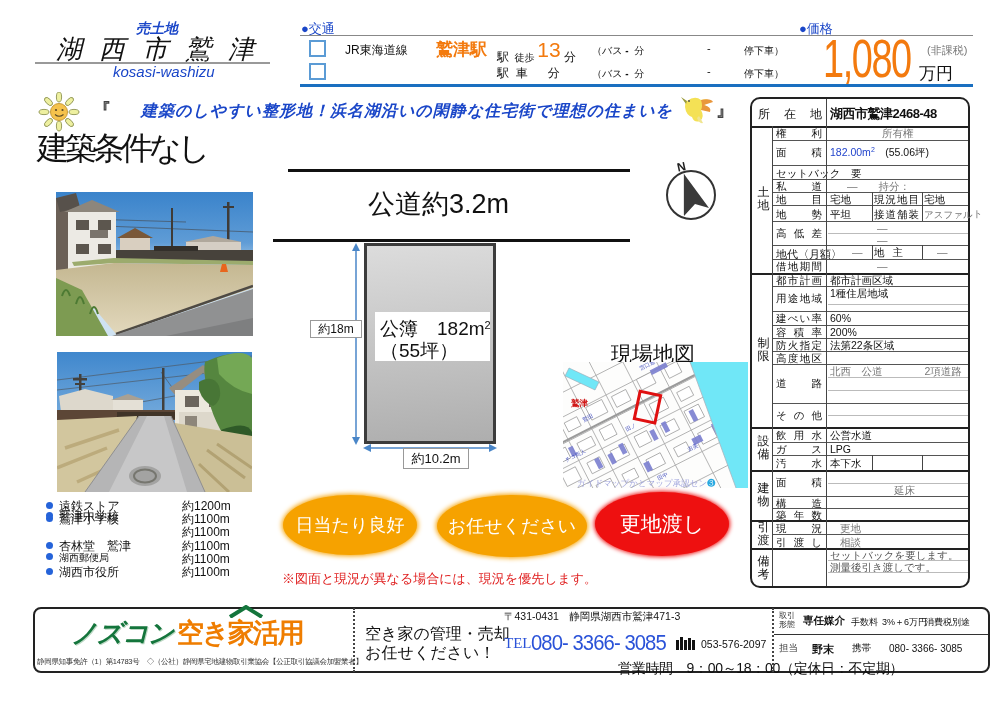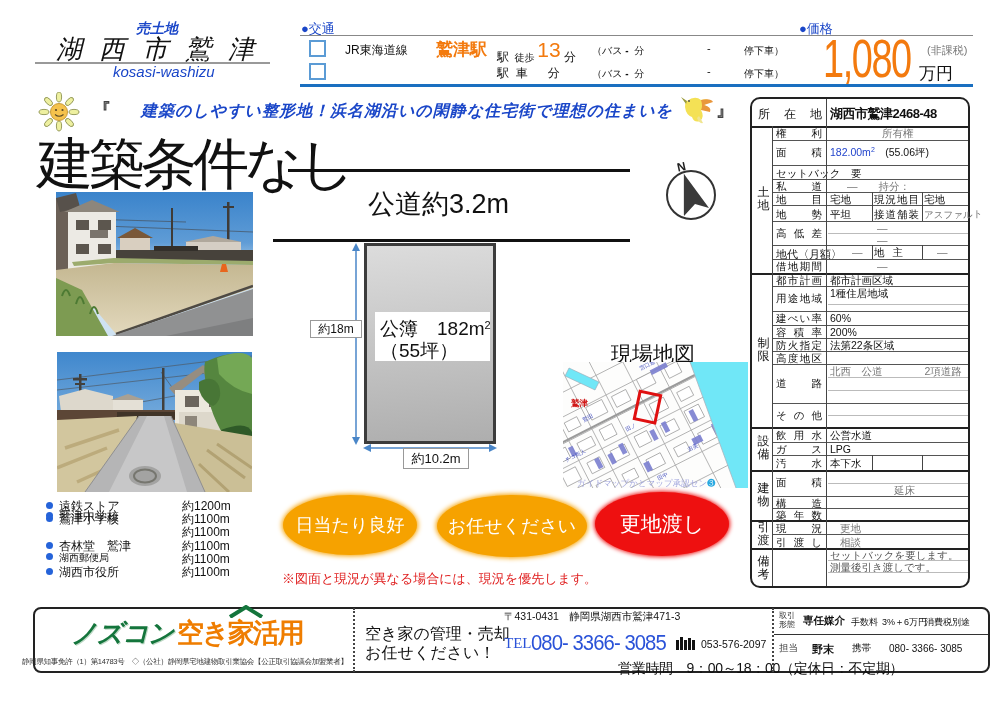--- a/index.html
+++ b/index.html
@@ -91,21 +91,21 @@
 <svg class="a" style="left:679px;top:95px;" width="38" height="30" viewBox="0 0 38 30">
 <path d="M8 6 Q16 0 22 5 Q28 3 31 6 L25 10 Q30 12 29 15 L22 15 Q26 22 21 26 Q15 28 13 22 Q7 20 6 12 Q6 8 8 6 Z" fill="#f4e155"></path>
 <path d="M22 5 Q32 3 34 7 L25 10 Q33 12 31 17 L22 15 Q24 11 22 5 Z" fill="#e9973c"></path>
 <path d="M18 23 Q20 29 24 28 Q22 24 20 21 Z" fill="#f0e590"></path>
 <path d="M8 6 L2 2 L7 9 Z" fill="#9a9a38"></path>
 <circle cx="10" cy="6" r="1" fill="#555"></circle>
 </svg>
 
 <div class="a" style="left:716px;top:98px;font-size:18px;color:#444;font-weight:bold;">』</div>
 
-<div class="a" style="left:37px;top:127px;font-size:56px;letter-spacing:-4px;">建築条件なし</div>
+<div class="a" style="left:37px;top:127px;font-size:32px;letter-spacing:-4px;">建築条件なし</div>
 
 <div class="a" style="left:288px;top:169px;width:342px;height:3px;background:#111;"></div>
 
 <svg class="a" style="left:56px;top:192px;" width="197" height="144" viewBox="0 0 197 144">
 <defs>
 <linearGradient id="sky1" x1="0" y1="0" x2="0" y2="1">
 <stop offset="0" stop-color="#3a83cb"></stop>
         <stop offset="0.35" stop-color="#5f9cd6"></stop>
         <stop offset="0.52" stop-color="#aecfe9"></stop>
         <stop offset="0.6" stop-color="#cfe2f1"></stop>
@@ -576,21 +576,21 @@
 <div class="a" style="left:33px;top:607px;width:957px;height:66px;box-sizing:border-box;border:2px solid #222;border-radius:8px;"></div>
 
 <div class="a" style="left:71px;top:616px;font-size:26px;font-weight:bold;font-style:italic;color:#14753c;letter-spacing:-1px;text-shadow:1px 1px 0 #bcd8c4;">ノズコン</div>
 
 <div class="a" style="left:177px;top:615px;font-size:27px;font-weight:bold;color:#ef7d00;letter-spacing:-2px;">空き家活用</div>
 
 <svg class="a" style="left:228px;top:605px;" width="36" height="13" viewBox="0 0 36 13">
     <path d="M2 12 L18 2 L34 12" fill="none" stroke="#14753c" stroke-width="4"></path>
   </svg>
 
-<div class="a" style="left:22px;top:657px;font-size:7.5px;color:#333;letter-spacing:-0.3px;">静岡県知事免許（1）第14783号　◇（公社）静岡県宅地建物取引業協会【公正取引協議会加盟業者】</div>
+<div class="a" style="left:37px;top:657px;font-size:7.5px;color:#333;letter-spacing:-0.3px;">静岡県知事免許（1）第14783号　◇（公社）静岡県宅地建物取引業協会【公正取引協議会加盟業者】</div>
 
 <div class="a" style="left:353px;top:608px;width:0;height:64px;border-left:2px dotted #444;"></div>
 
 <div class="a" style="left:504px;top:610px;font-size:10.5px;">〒431-0431　静岡県湖西市鷲津471-3</div>
 
 <div class="a" style="left:365px;top:624px;font-size:16px;line-height:19px;">空き家の管理・売却<br>お任せください！</div>
 
 <div class="a" style="left:504px;top:635px;font-size:15px;color:#2a52d8;font-family:'Liberation Serif',serif;">TEL</div>
 <div class="a" style="left:531px;top:630px;font-size:22px;letter-spacing:-1px;color:#2a52d8;transform:scaleX(0.92);transform-origin:0 0;">080- 3366- 3085</div>
 

